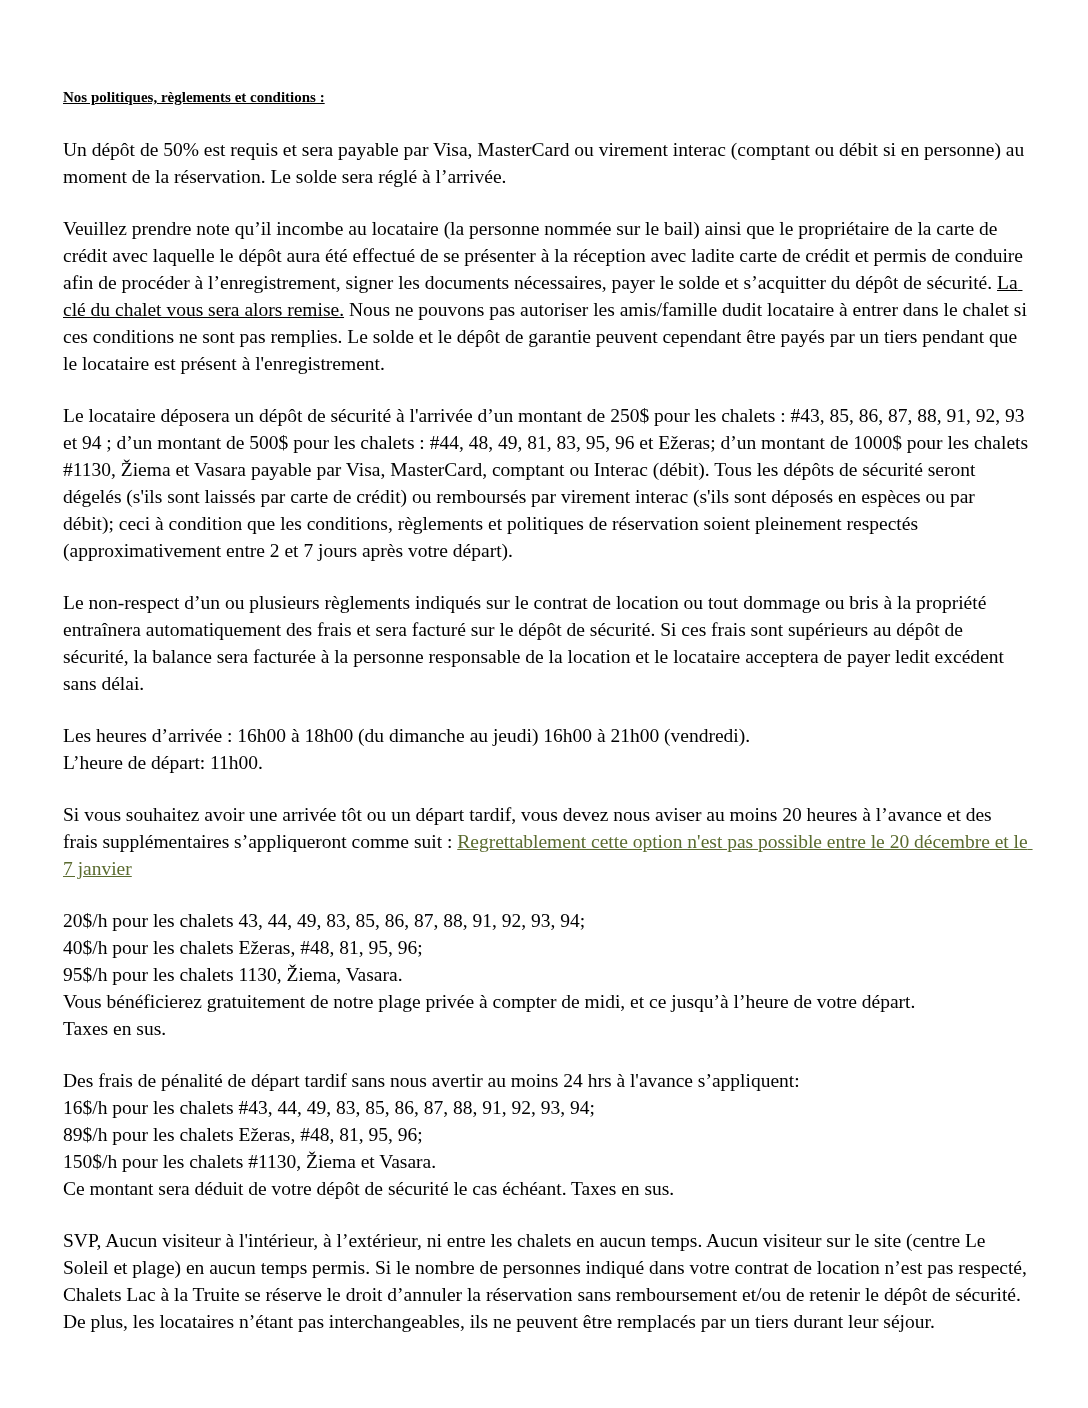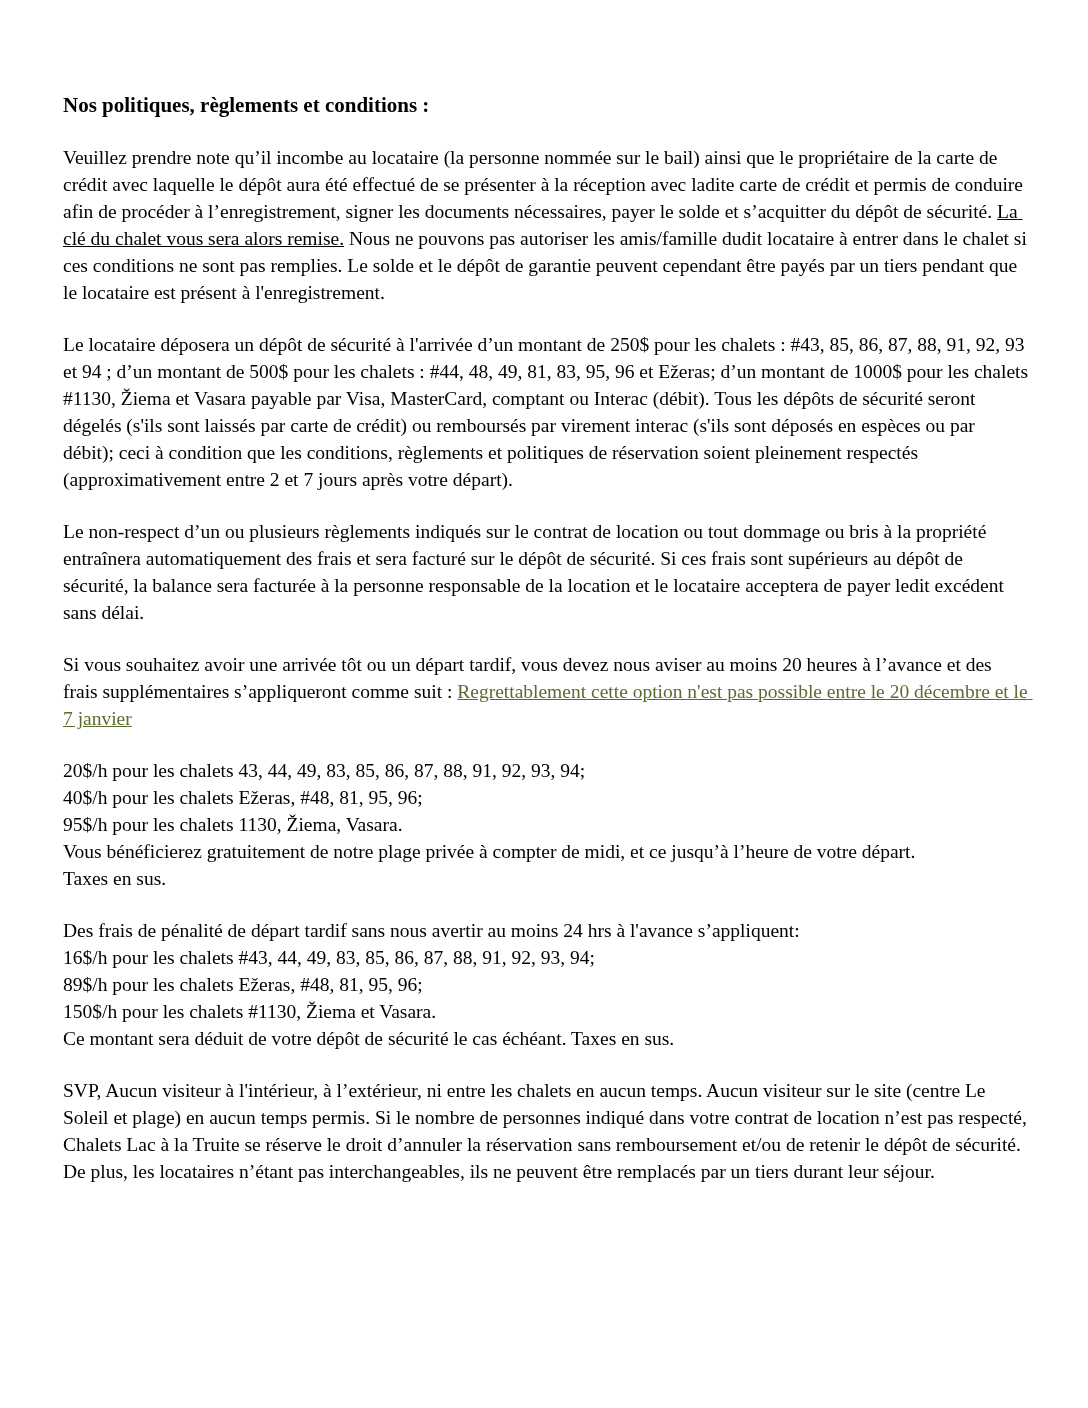--- a/index.html
+++ b/index.html
@@ -13,42 +13,46 @@
     box-sizing: border-box;
     background: #ffffff;
     padding: 76px 58px 0 63px;
     font-family: "Liberation Serif", "DejaVu Serif", serif;
     font-size: 19.5px;
     line-height: 27px;
     color: #000000;
     overflow: hidden;
   }
   .title {
-    font-size: 21px;
+    font-size: 15px;
     line-height: 27px;
     font-weight: bold;
-    margin: 16px 0 25px 0;
+    margin: 8px 0 25px 0;
+    text-decoration: underline;
   }
   .para {
     margin: 0 0 25px 0;
     white-space: pre-wrap;
   }
   .b { font-weight: normal; }
   .u { text-decoration: underline; }
   .green { color: var(--accent-green, #5a6b2f); }
 </style>
 </head>
 <body>
 
 <div class="page">
   <h1 class="title">Nos politiques, règlements et conditions :</h1>
   <div id="paragraphs">
+      <p class="para"><span>Un dépôt de 50% est requis et sera payable par Visa, MasterCard ou virement interac (comptant ou débit si en personne) au moment de la réservation. Le solde sera réglé à l’arrivée.</span></p>
       <p class="para"><span class="b">Veuillez prendre note qu’il incombe au locataire (la personne nommée sur le bail) ainsi que le propriétaire de la carte de crédit avec laquelle le dépôt aura été effectué de se présenter à la réception avec ladite carte de crédit et permis de conduire afin de procéder à l’enregistrement, signer les documents nécessaires, payer le solde et s’acquitter du dépôt de sécurité. </span><span class="u">La clé du chalet vous sera alors remise.</span><span> Nous ne pouvons pas autoriser les amis/famille dudit locataire à entrer dans le chalet si ces conditions ne sont pas remplies. Le solde et le dépôt de garantie peuvent cependant être payés par un tiers pendant que le locataire est présent à l'enregistrement.</span></p>
       <p class="para"><span class="b">Le locataire déposera un dépôt de sécurité à l'arrivée </span><span>d’un montant de </span><span class="b">250$</span><span> pour les chalets : #43, 85, 86, 87, 88, 91, 92, 93 et 94 ; d’un montant de </span><span class="b">500$</span><span> pour les chalets : #44, 48, 49, 81, 83, 95, 96 et Ežeras; d’un montant de </span><span class="b">1000$</span><span> pour les chalets #1130, Žiema et Vasara payable par Visa, MasterCard, comptant ou Interac (débit). </span><span class="b">Tous les dépôts de sécurité seront dégelés (s'ils sont laissés par carte de crédit) ou remboursés par virement interac (s'ils sont déposés en espèces ou par débit); ceci à condition que les conditions, règlements et politiques de réservation soient pleinement respectés </span><span>(approximativement entre 2 et 7 jours après votre départ).</span></p>
       <p class="para"><span>Le non-respect d’un ou plusieurs règlements indiqués sur le contrat de location ou tout dommage ou bris à la propriété entraînera automatiquement des frais et sera facturé sur le dépôt de sécurité. Si ces frais sont supérieurs au dépôt de sécurité, la balance sera facturée à la personne responsable de la location et le locataire acceptera de payer ledit excédent sans délai.</span></p>
+      <p class="para"><span class="b">Les heures d’arrivée : 16h00 à 18h00 (du dimanche au jeudi) 16h00 à 21h00 (vendredi).
+L’heure de départ: 11h00.</span></p>
       <p class="para"><span class="b">Si vous souhaitez avoir une arrivée tôt ou un départ tardif, vous devez nous aviser au moins 20 heures à l’avance</span><span> et des frais supplémentaires s’appliqueront comme suit : </span><span class="b u green">Regrettablement cette option n'est pas possible entre le 20 décembre et le 7 janvier</span></p>
       <p class="para"><span class="b">20$/h</span><span> pour les chalets 43, 44, 49, 83, 85, 86, 87, 88, 91, 92, 93, 94;
 </span><span class="b">40$/h</span><span> pour les chalets Ežeras, #48, 81, 95, 96;
 </span><span class="b">95$/h</span><span> pour les chalets 1130, Žiema, Vasara.
 Vous bénéficierez gratuitement de notre plage privée à compter de midi, et ce jusqu’à l’heure de votre départ.
 Taxes en sus.</span></p>
       <p class="para"><span class="b">Des frais de pénalité de départ tardif sans nous avertir au moins 24 hrs à l'avance s’appliquent</span><span>:
 </span><span class="b">16$/h</span><span> pour les chalets #43, 44, 49, 83, 85, 86, 87, 88, 91, 92, 93, 94;
 </span><span class="b">89$/h</span><span> pour les chalets Ežeras, #48, 81, 95, 96;
 </span><span class="b">150$/h</span><span> pour les chalets #1130, Žiema et Vasara.

